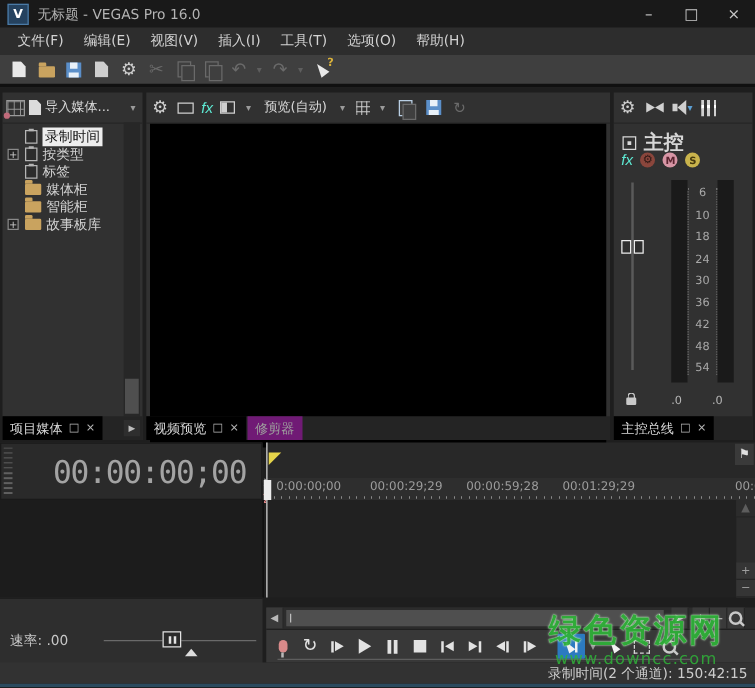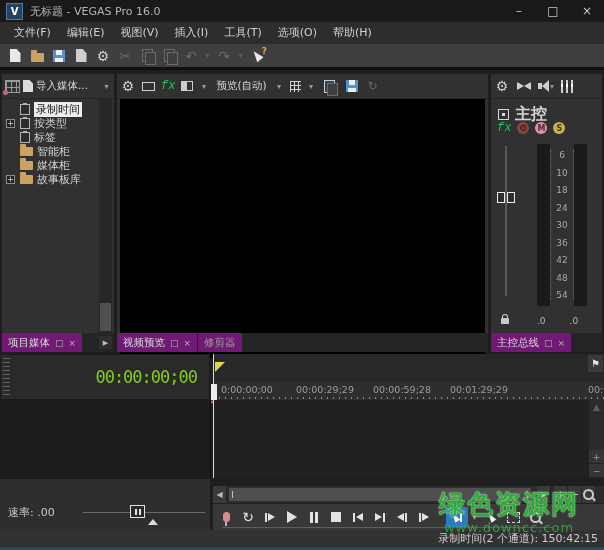--- a/index.html
+++ b/index.html
@@ -42,21 +42,21 @@
   .pages-dim{width:9px;height:11px;border:1px solid #6a6a6a;position:relative;background:#3f3f3f;}
   .pages-dim::before{content:"";position:absolute;left:2px;top:2px;width:9px;height:11px;border:1px solid #6a6a6a;background:#3f3f3f;}
   .cursor-ic{width:0;height:0;border-left:4px solid transparent;border-right:4px solid transparent;
              border-bottom:11px solid #e8e8e8;transform:rotate(-38deg);}
   .qmark{color:#d9b13b;font-size:9px;font-weight:bold;position:absolute;right:0;top:0;}
 
   
   .panel{background:#313131;position:absolute;}
   .phead{height:24px;display:flex;align-items:center;padding:0 3px;gap:3px;border-bottom:1px solid #262626;}
   .ptabs{position:absolute;left:0;bottom:0;width:100%;height:19px;background:#242424;display:flex;align-items:flex-end;gap:1px;}
-  .ptab{height:19px;background:#701a75;color:#d8d8d8;font-size:10.5px;display:flex;align-items:center;gap:5px;padding:0 6px;}
+  .ptab{height:19px;background:#000000;color:#d8d8d8;font-size:10.5px;display:flex;align-items:center;gap:5px;padding:0 6px;}
   .ptab.inactive{background:#701a75;color:#9d9d9d;}
   .tabglyph{font-size:9px;color:#b5b5b5;}
 
   
   .tree{padding-top:4px;font-size:11px;}
   .trow{display:flex;align-items:center;height:13px;margin-bottom:1px;}
   .texp{width:9px;height:9px;border:1px solid #8a8a8a;background:#232323;color:#cfcfcf;
         font-size:8px;line-height:7px;text-align:center;margin-left:4px;box-sizing:border-box;}
   .texp-sp{width:9px;margin-left:4px;}
   .clip-ic{width:10px;height:11px;border:1px solid #b5b5b5;background:#2c2c2c;position:relative;margin-left:5px;box-sizing:border-box;}
@@ -70,21 +70,21 @@
   .mgrid-ic::after{content:"";position:absolute;left:-3px;bottom:-3px;width:5px;height:5px;background:#c06a7a;border-radius:50%;}
   .import-ic{width:10px;height:12px;background:#dcdcdc;clip-path:polygon(0 0,65% 0,100% 30%,100% 100%,0 100%);position:relative;}
   .import-lbl{font-size:10.5px;color:#d8d8d8;white-space:nowrap;}
   .vscroll{position:absolute;right:2px;top:24px;bottom:19px;width:13px;background:#272727;}
   .vthumb{position:absolute;left:1px;right:1px;bottom:2px;height:28px;background:#4f4f4f;}
   .corner-btn{position:absolute;right:2px;bottom:3px;width:13px;height:13px;background:#2e2e2e;
               color:#bdbdbd;font-size:7px;display:flex;align-items:center;justify-content:center;}
 
   
   .mon-ic{width:13px;height:9px;border:1px solid #cfcfcf;box-sizing:border-box;}
-  .fx-ic{font-family:Liberation Mono, monospace;font-style:italic;font-size:12px;color:#22c55e;}
+  .fx-ic{font-family:Liberation Sans, sans-serif;font-style:italic;font-size:12px;color:#5eead4;}
   .split-ic{width:12px;height:10px;border:1px solid #cfcfcf;box-sizing:border-box;background:linear-gradient(90deg,#cfcfcf 0 5px,transparent 5px);}
   .grid-ic{width:11px;height:11px;background-image:linear-gradient(#cfcfcf 1px,transparent 1px),linear-gradient(90deg,#cfcfcf 1px,transparent 1px);background-size:4px 4px;}
   .prev-lbl{font-size:10.5px;color:#d8d8d8;margin:12px 2px;white-space:nowrap;}
   .video{position:absolute;left:3px;top:25px;width:365px;height:259px;background:#000;}
   .vtransport{position:absolute;left:0;top:284px;width:100%;height:20px;display:flex;align-items:center;justify-content:center;gap:15px;color:#e8e8e8;}
   .info{position:absolute;left:6px;top:306px;width:358px;font-size:10.5px;line-height:13px;color:#bdbdbd;}
   .info .red{color:#dd8484;}
   .infocol2{position:absolute;left:205px;top:0;}
 
   
@@ -118,21 +118,21 @@
   .meter-strip{position:absolute;width:13px;background:#1a1a1a;}
   .meter-labels{position:absolute;width:24px;display:flex;flex-direction:column;justify-content:space-between;
                 font-size:9px;color:#a8a8a8;text-align:center;border-left:1px dotted #6f6f6f;border-right:1px dotted #6f6f6f;box-sizing:border-box;}
   .lock-ic{width:8px;height:6px;background:#c9c9c9;border-radius:1px;position:relative;}
   .lock-ic::before{content:"";position:absolute;top:-4px;left:1px;width:4px;height:4px;border:1.5px solid #c9c9c9;border-bottom:none;border-radius:3px 3px 0 0;}
   .mix-val{font-size:9px;color:#b5b5b5;}
 
   
   .tc-box{left:0;top:354px;width:210px;height:46px;background:#2a2a2a;border:1px solid #1a1a1a;box-sizing:border-box;display:flex;align-items:center;}
   .tc-grip{width:7px;height:38px;margin-left:2px;background-image:repeating-linear-gradient(to bottom,#777 0 1px,transparent 1px 4px);background-size:2px 100%;background-repeat:repeat-x;opacity:.7;}
-  .tc-text{flex:1;text-align:right;padding-right:12px;font-family:"DejaVu Sans Mono",monospace;font-size:17px;color:#84cc16;letter-spacing:-1px;}
+  .tc-text{flex:1;text-align:right;padding-right:12px;font-family:"DejaVu Sans Mono",monospace;font-size:25px;color:#a3a3a3;letter-spacing:-1px;}
   .theader{left:0;top:400px;width:210px;height:78px;background:#1c1c1c;border-right:1px solid #0e0e0e;}
   .marker-bar{left:213px;top:354px;width:391px;height:28px;background:#282828;border-bottom:1px solid #1c1c1c;}
   .mflag{position:absolute;left:2px;top:8px;width:0;height:0;border-top:10px solid #e5d44a;border-right:10px solid transparent;}
   .mk-btn{position:absolute;right:1px;top:1px;width:15px;height:17px;background:#3a3a3a;color:#e0e0e0;
           font-size:10px;display:flex;align-items:center;justify-content:center;}
   .ruler{left:213px;top:382px;width:391px;height:18px;background:#2e2e2e;border-bottom:1px solid #141414;}
   .rlabel{position:absolute;top:2px;font-size:9.5px;color:#9c9c9c;white-space:nowrap;}
   .rticks{position:absolute;left:0;bottom:1px;width:100%;height:2px;
           background-image:repeating-linear-gradient(to right,#8a8a8a 0 1px,transparent 1px 6px);}
   .trackarea{left:213px;top:400px;width:376px;height:78px;background:#212121;}
@@ -256,26 +256,26 @@
         <div class="tlabel">按类型</div>
       </div>
       <div class="trow">
         <div class="texp-sp"></div>
           <div class="clip-ic"></div>
         <div class="tlabel">标签</div>
       </div>
       <div class="trow">
         <div class="texp-sp"></div>
           <div class="folder-ic"></div>
-        <div class="tlabel">智能柜</div>
+        <div class="tlabel">媒体柜</div>
       </div>
       <div class="trow">
         <div class="texp-sp"></div>
           <div class="folder-ic"></div>
-        <div class="tlabel">媒体柜</div>
+        <div class="tlabel">智能柜</div>
       </div>
       <div class="trow">
         <div class="texp">+</div>
         <div class="folder-ic"></div>
         <div class="tlabel">故事板库</div>
       </div>
     </div>
     <div class="vscroll">
         <div class="vthumb"></div>
       </div>

